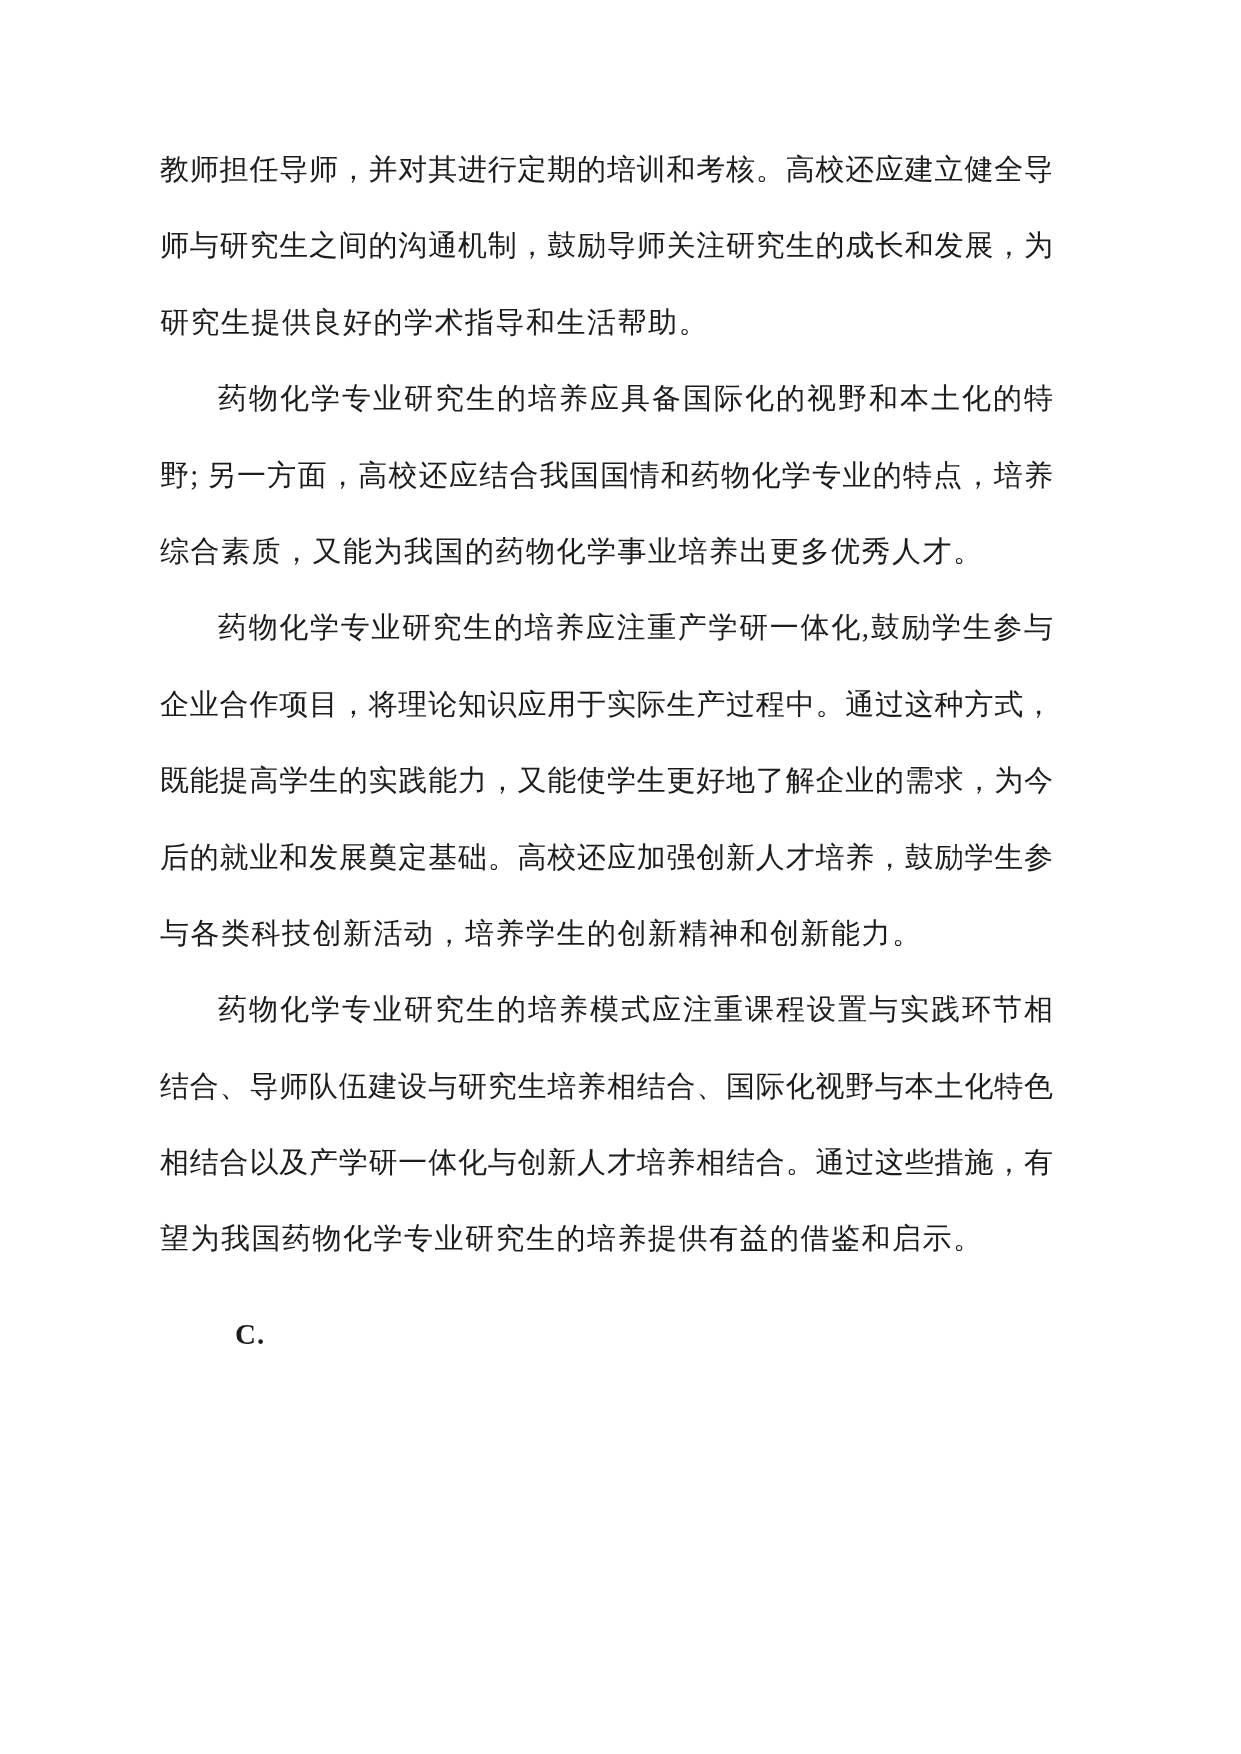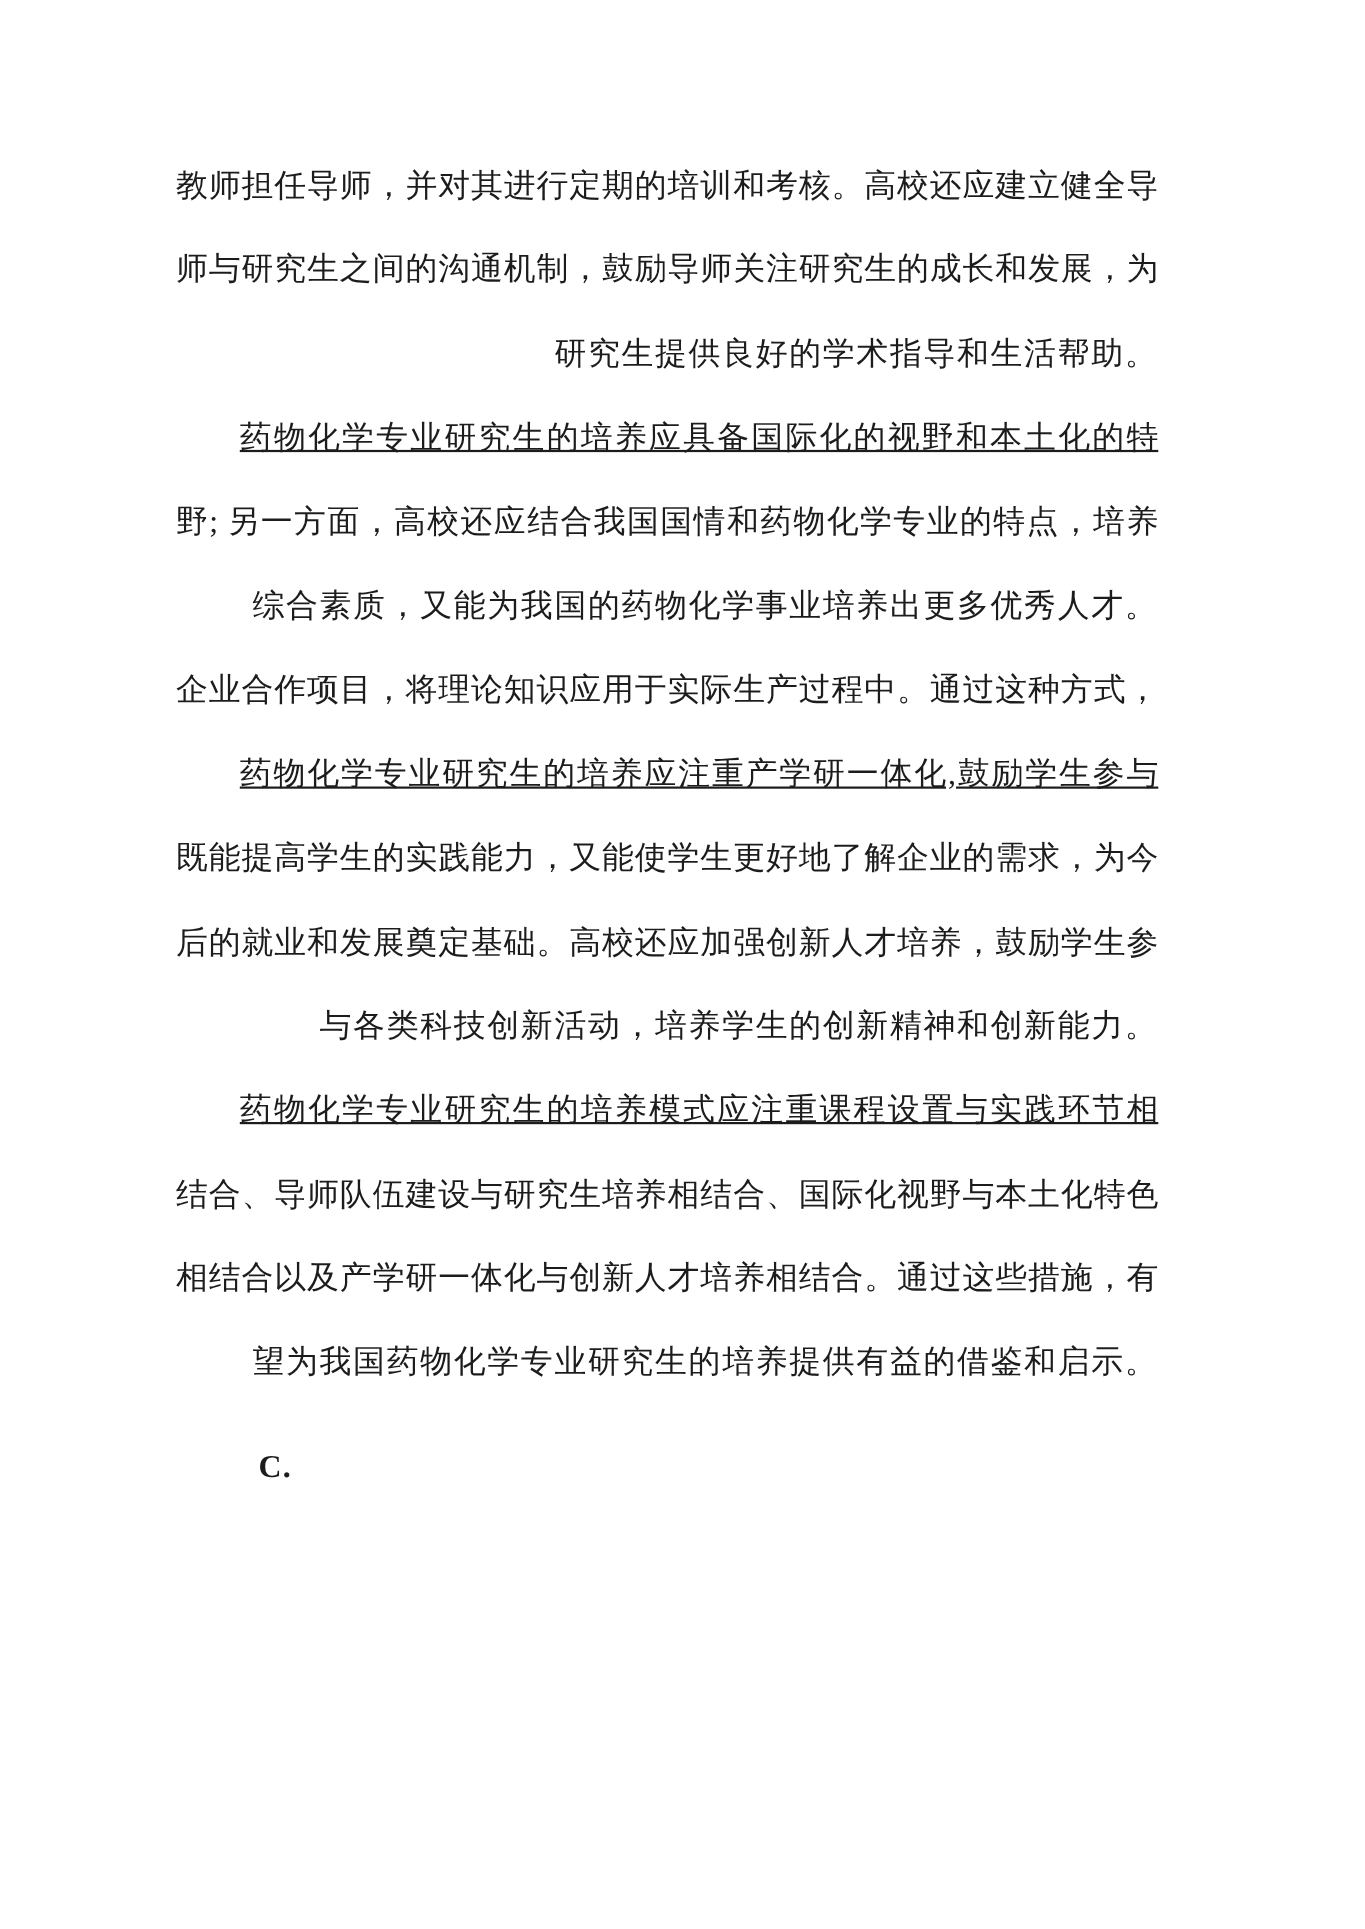--- a/index.html
+++ b/index.html
@@ -21,32 +21,31 @@
     left: 160px;
     top: 131px;
     width: 893px;
   }
   .text-line {
     font-size: 29px;
     line-height: 76.4px;
     height: 76.4px;
     white-space: nowrap;
     letter-spacing: 1.5px;
-    text-align: right;
+    text-align: left;
   }
   .text-line.justify {
     white-space: normal;
     text-align: justify;
     text-align-last: justify;
     text-justify: inter-character;
     letter-spacing: 0;
   }
   .text-line.indent {
     text-indent: 58px;
-    text-decoration: underline;
   }
   .section-heading {
     display: flex;
     align-items: baseline;
     padding-left: 75px;
     margin-top: 19px;
     font-size: 29px;
     line-height: 76.4px;
     height: 76.4px;
     font-weight: bold;
@@ -61,22 +60,22 @@
 
 <div class="page">
   <div class="content">
     <div id="before-heading">
         <div class="text-line justify">教师担任导师，并对其进行定期的培训和考核。高校还应建立健全导</div>
         <div class="text-line justify">师与研究生之间的沟通机制，鼓励导师关注研究生的成长和发展，为</div>
         <div class="text-line">研究生提供良好的学术指导和生活帮助。</div>
         <div class="text-line justify indent">药物化学专业研究生的培养应具备国际化的视野和本土化的特</div>
         <div class="text-line justify">野; 另一方面，高校还应结合我国国情和药物化学专业的特点，培养</div>
         <div class="text-line">综合素质，又能为我国的药物化学事业培养出更多优秀人才。</div>
+        <div class="text-line justify indent">药物化学专业研究生的培养应注重产学研一体化,鼓励学生参与</div>
         <div class="text-line justify">企业合作项目，将理论知识应用于实际生产过程中。通过这种方式，</div>
-        <div class="text-line justify indent">药物化学专业研究生的培养应注重产学研一体化,鼓励学生参与</div>
         <div class="text-line justify">既能提高学生的实践能力，又能使学生更好地了解企业的需求，为今</div>
         <div class="text-line justify">后的就业和发展奠定基础。高校还应加强创新人才培养，鼓励学生参</div>
         <div class="text-line">与各类科技创新活动，培养学生的创新精神和创新能力。</div>
         <div class="text-line justify indent">药物化学专业研究生的培养模式应注重课程设置与实践环节相</div>
         <div class="text-line justify">结合、导师队伍建设与研究生培养相结合、国际化视野与本土化特色</div>
         <div class="text-line justify">相结合以及产学研一体化与创新人才培养相结合。通过这些措施，有</div>
         <div class="text-line">望为我国药物化学专业研究生的培养提供有益的借鉴和启示。</div>
       </div>
     <div class="section-heading">
       <span class="heading-number">C.</span>

